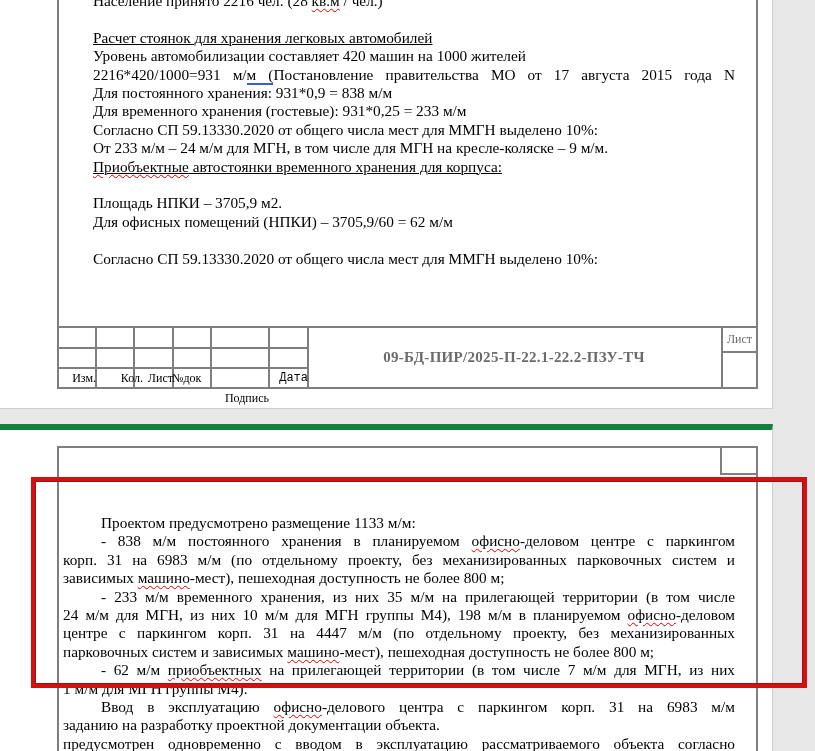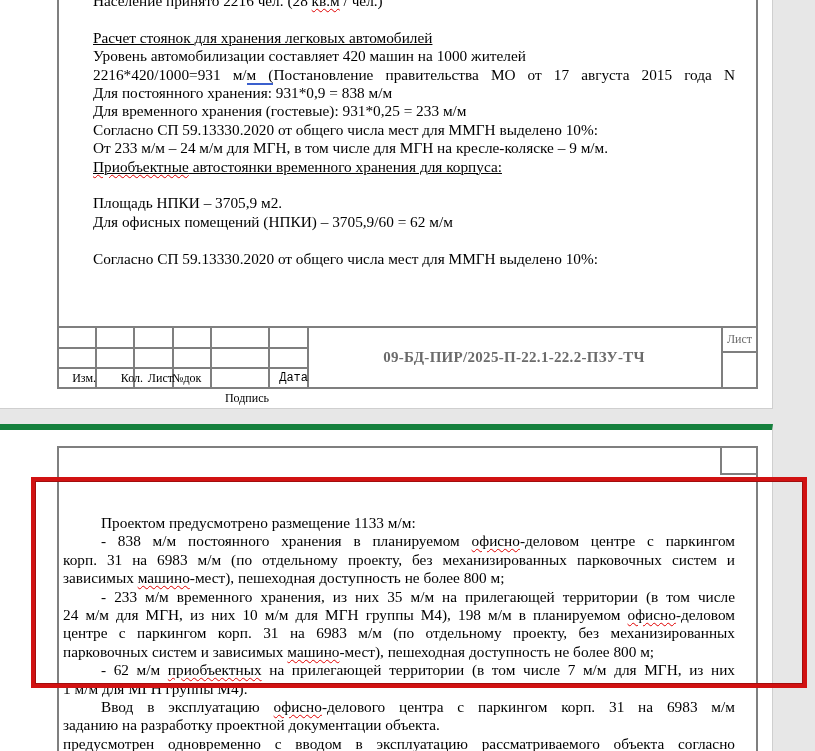--- a/index.html
+++ b/index.html
@@ -140,21 +140,21 @@
     <div class="fl" style="left:720px; top:16px; width:2px; height:29px;"></div>
     <div class="fl" style="left:720px; top:43px; width:38px; height:2px;"></div>
 
     <div class="textblock tb2">
         <div class="line ind"><span>Проектом предусмотрено размещение 1133 м/м:</span></div>
         <div class="line ind jl"><span>-  838 м/м постоянного хранения в планируемом </span><span class="spell">офисно</span><span>-деловом центре с паркингом</span></div>
         <div class="line jl"><span>корп. 31 на 6983 м/м (по отдельному проекту, без механизированных парковочных систем и</span></div>
         <div class="line"><span>зависимых </span><span class="spell">машино</span><span>-мест), пешеходная доступность не более 800 м;</span></div>
         <div class="line ind jl"><span>-  233 м/м временного хранения, из них 35 м/м на прилегающей территории (в том числе</span></div>
         <div class="line jl"><span>24 м/м для МГН, из них 10 м/м для МГН группы М4), 198 м/м в планируемом </span><span class="spell">офисно</span><span>-деловом</span></div>
-        <div class="line jl"><span>центре с паркингом корп. 31 на 6983 м/м (по отдельному проекту, без механизированных</span></div>
+        <div class="line jl"><span>центре с паркингом корп. 31 на 4447 м/м (по отдельному проекту, без механизированных</span></div>
         <div class="line"><span>парковочных систем и зависимых </span><span class="spell">машино</span><span>-мест), пешеходная доступность не более 800 м;</span></div>
         <div class="line ind jl"><span>-  62 м/м </span><span class="spell">приобъектных</span><span> на прилегающей территории (в том числе 7 м/м для МГН, из них</span></div>
         <div class="line"><span>1 м/м для МГН группы М4).</span></div>
         <div class="line ind jl"><span>Ввод в эксплуатацию </span><span class="spell">офисно</span><span>-делового центра с паркингом корп. 31 на 6983 м/м</span></div>
         <div class="line"><span>заданию на разработку проектной документации объекта.</span></div>
         <div class="line jl"><span>предусмотрен одновременно с вводом в эксплуатацию рассматриваемого объекта согласно</span></div>
       </div>
   </div>
 
   <div class="redbox"></div>

